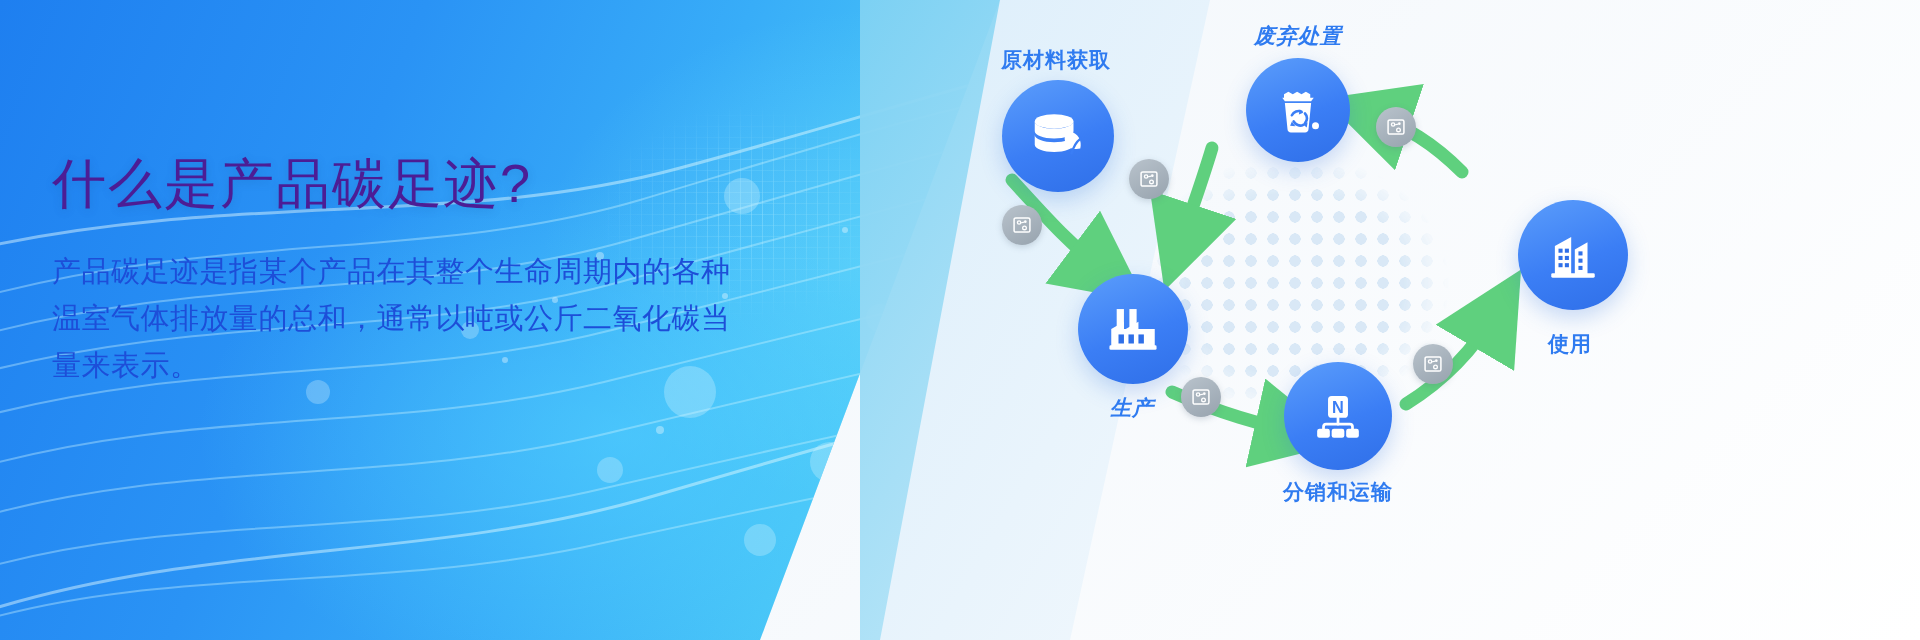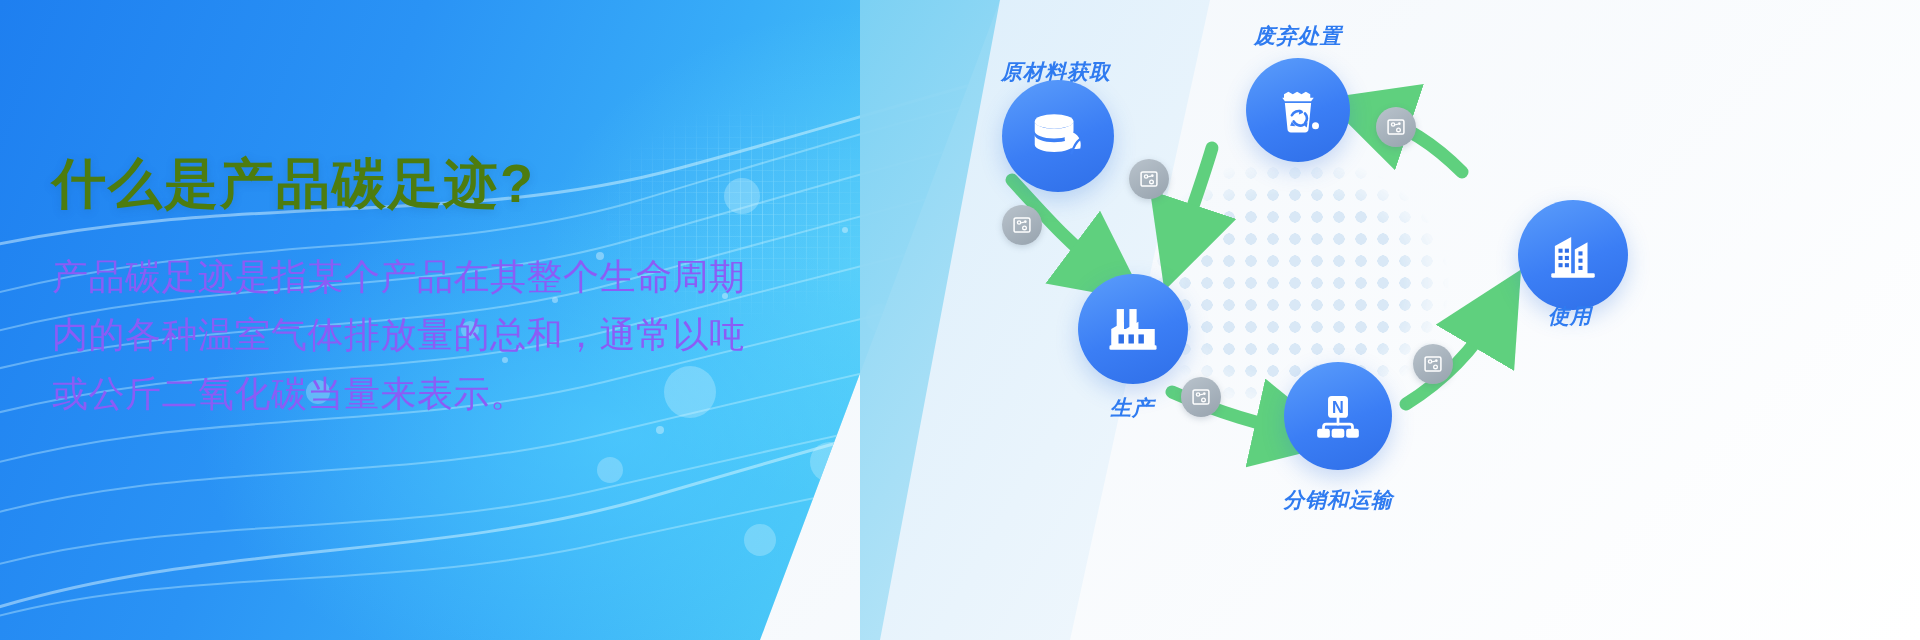--- a/index.html
+++ b/index.html
@@ -56,26 +56,26 @@
       linear-gradient(to bottom, rgba(190,245,255,.35) 1px, transparent 1px);
     background-size:11px 11px;
     -webkit-mask-image:radial-gradient(ellipse 52% 48% at 55% 48%,#000 0%,transparent 72%);
     mask-image:radial-gradient(ellipse 52% 48% at 55% 48%,#000 0%,transparent 72%);
     opacity:.55;
   }
 
   
   .text-block{position:absolute;left:52px;top:152px;width:740px;z-index:6;}
   .headline{
-    font-size:54px;font-weight:bold;color:#4d7c0f;letter-spacing:2px;
+    font-size:54px;font-weight:normal;color:#4c1d95;letter-spacing:2px;
     line-height:1.15;margin:0 0 34px 0;
     text-shadow:0 2px 10px rgba(10,70,140,.18);
   }
   .paragraph{
-    font-size:36px;color:#8b5cf6;line-height:1.62;margin:0;
+    font-size:29px;color:#1d4ed8;line-height:1.62;margin:0;
     letter-spacing:.5px;max-width:700px;
   }
 
   
   .diagram{position:absolute;left:900px;top:0;width:1020px;height:640px;z-index:5;}
   .node{position:absolute;}
   .node .bubble{
     position:absolute;border-radius:50%;
     background:linear-gradient(160deg,#5b9dfb 0%,#3b7ef5 55%,#2f6fe8 100%);
     box-shadow:0 8px 22px rgba(50,115,220,.26);
@@ -169,21 +169,21 @@
 
         <path d="M506 404 C 548 378, 576 346, 596 312"></path>
 
         <path d="M562 172 C 534 144, 506 126, 470 114"></path>
 
         <path d="M312 148 C 300 188, 290 214, 280 244"></path>
       </g>
     </svg>
 
     <div class="node" style="left:46px;top:30px;width:220px;height:200px;">
-      <div class="label" style="top:28px;font-style:italic;">原材料获取</div>
+      <div class="label" style="top:16px;">原材料获取</div>
       <div class="bubble" style="left:56px;top:50px;width:112px;height:112px;">
         <svg width="62" height="62" viewBox="0 0 64 64" aria-hidden="true">
           <g fill="#fff">
             <ellipse cx="28" cy="17" rx="20" ry="7.5"></ellipse>
             <path d="M8 17v10c0 4.1 9 7.5 20 7.5s20-3.4 20-7.5V17c0 4.1-9 7.5-20 7.5S8 21.1 8 17z"></path>
             <path d="M8 31v10c0 4.1 9 7.5 20 7.5s20-3.4 20-7.5V31c0 4.1-9 7.5-20 7.5S8 35.1 8 31z"></path>
             <path d="M44 27c9 2 13 10 11 18-8 2-15-2-16-9-.6-4 1.4-7.4 5-9z"></path>
           </g>
           <path d="M46 50c2-7 5-12 9-15" stroke="#3b7ef5" stroke-width="2.4" fill="none" stroke-linecap="round"></path>
         </svg>
@@ -228,40 +228,40 @@
             <rect x="16" y="33" width="4.5" height="4.5"></rect>
               <rect x="23" y="33" width="4.5" height="4.5"></rect>
             <rect x="16" y="41" width="4.5" height="4.5"></rect>
               <rect x="23" y="41" width="4.5" height="4.5"></rect>
             <rect x="38" y="28" width="4.5" height="4.5"></rect>
               <rect x="38" y="36" width="4.5" height="4.5"></rect>
             <rect x="38" y="44" width="4.5" height="4.5"></rect>
           </g>
         </svg>
       </div>
-      <div class="label" style="top:112px;font-style:italic;">使用</div>
+      <div class="label" style="top:140px;">使用</div>
     </div>
 
     <div class="node" style="left:318px;top:356px;width:240px;height:180px;">
       <div class="bubble" style="left:66px;top:6px;width:108px;height:108px;">
         <svg width="58" height="58" viewBox="0 0 64 64" aria-hidden="true">
           <rect x="21" y="10" width="22" height="24" rx="4" fill="#fff"></rect>
           <text x="32" y="29" font-family="Liberation Sans, sans-serif" font-size="18" font-weight="bold" fill="#3b7ef5" text-anchor="middle">N</text>
           <g stroke="#fff" stroke-width="3" stroke-linecap="round" fill="none">
             <path d="M32 34v7"></path>
               <path d="M16 48v-4a3 3 0 0 1 3-3h26a3 3 0 0 1 3 3v4"></path>
           </g>
           <g fill="#fff">
             <rect x="9" y="46" width="14" height="10" rx="2.5"></rect>
             <rect x="25" y="46" width="14" height="10" rx="2.5"></rect>
             <rect x="41" y="46" width="14" height="10" rx="2.5"></rect>
           </g>
         </svg>
       </div>
-      <div class="label" style="top:130px;font-style:italic;">分销和运输</div>
+      <div class="label" style="top:122px;">分销和运输</div>
     </div>
 
     <div class="node" style="left:122px;top:270px;width:220px;height:190px;">
       <div class="bubble" style="left:56px;top:4px;width:110px;height:110px;">
         <svg width="58" height="58" viewBox="0 0 64 64" aria-hidden="true">
           <g fill="#fff">
             <path d="M14 10h8v22h-8z"></path>
               <path d="M28 10h8v22h-8z"></path>
             <path d="M8 32h48v20H8z"></path>
             <path d="M8 32l14-8v8z"></path>

